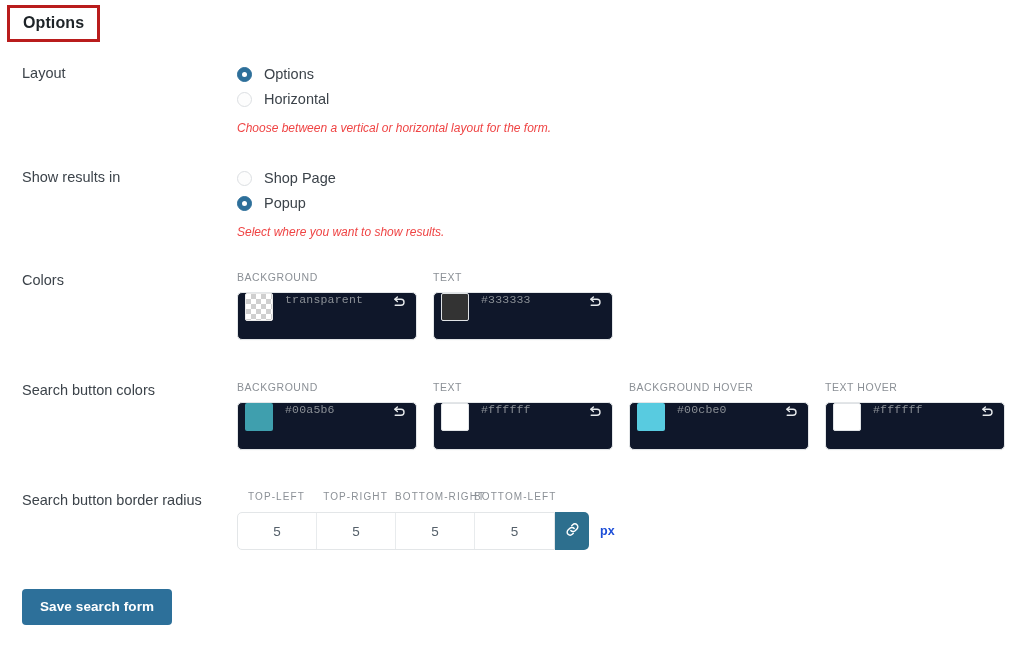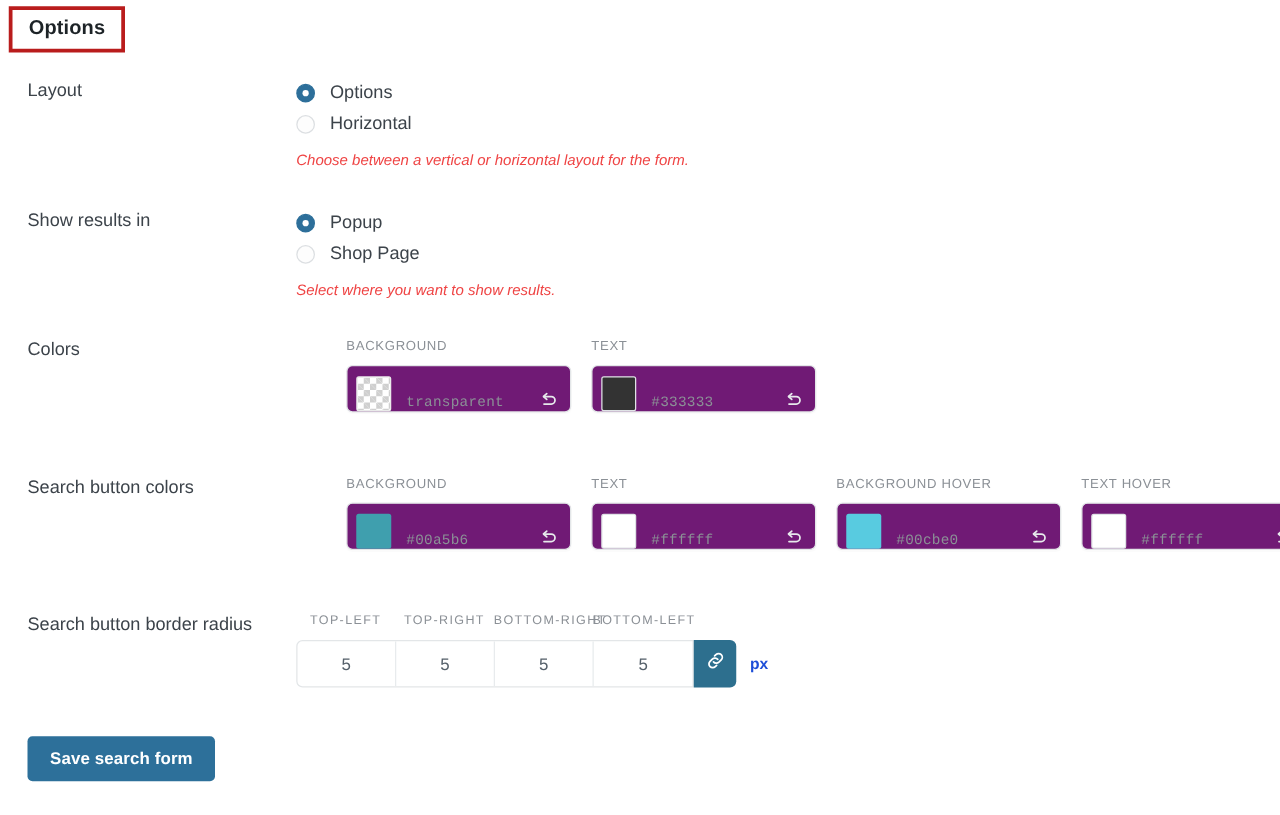--- a/index.html
+++ b/index.html
@@ -106,39 +106,38 @@
     color: #ef4444;
     line-height: 16px;
     margin-top: 9px;
     white-space: nowrap;
   }
 
   
   .field-group {
     position: absolute;
     top: 0;
-    margin-left: 40px;
   }
   .field-cap {
     font-size: 10.5px;
     color: #8b9096;
     letter-spacing: 0.55px;
     line-height: 12px;
     margin-bottom: 9px;
     white-space: nowrap;
   }
   .color-field {
     width: 180px;
-    height: 38px;
+    height: 48px;
     box-sizing: border-box;
     border: 1px solid #e3e6e8;
     border-radius: 5px;
-    background: #701a75;
-    display: flex;
-    align-items: flex-end;
+    background: #0f172a;
+    display: flex;
+    align-items: flex-start;
     padding: 0 6px 0 7px;
     box-shadow: 0 1px 1px rgba(0,0,0,0.02);
   }
   .swatch {
     width: 28px;
     height: 28px;
     flex: 0 0 auto;
     border-radius: 2px;
     box-sizing: border-box;
   }
@@ -274,26 +273,26 @@
         <span class="radio-label">Horizontal</span>
       </div>
       <div class="help-text">Choose between a vertical or horizontal layout for the form.</div>
     </div>
   </div>
 
   <div class="row" style="top:166px;">
     <div class="row-label" style="top:2px;">Show results in</div>
     <div class="row-fields">
       <div class="radio-line">
+        <span class="radio off"></span>
+        <span class="radio-label">Shop Page</span>
+      </div>
+      <div class="radio-line">
         <span class="radio on"></span>
         <span class="radio-label">Popup</span>
-      </div>
-      <div class="radio-line">
-        <span class="radio off"></span>
-        <span class="radio-label">Shop Page</span>
       </div>
       <div class="help-text">Select where you want to show results.</div>
     </div>
   </div>
 
   <div class="row" style="top:271px;">
     <div class="row-label" style="top:0px;">Colors</div>
     <div class="row-fields">
 
       <div class="field-group" style="left:0px;">

